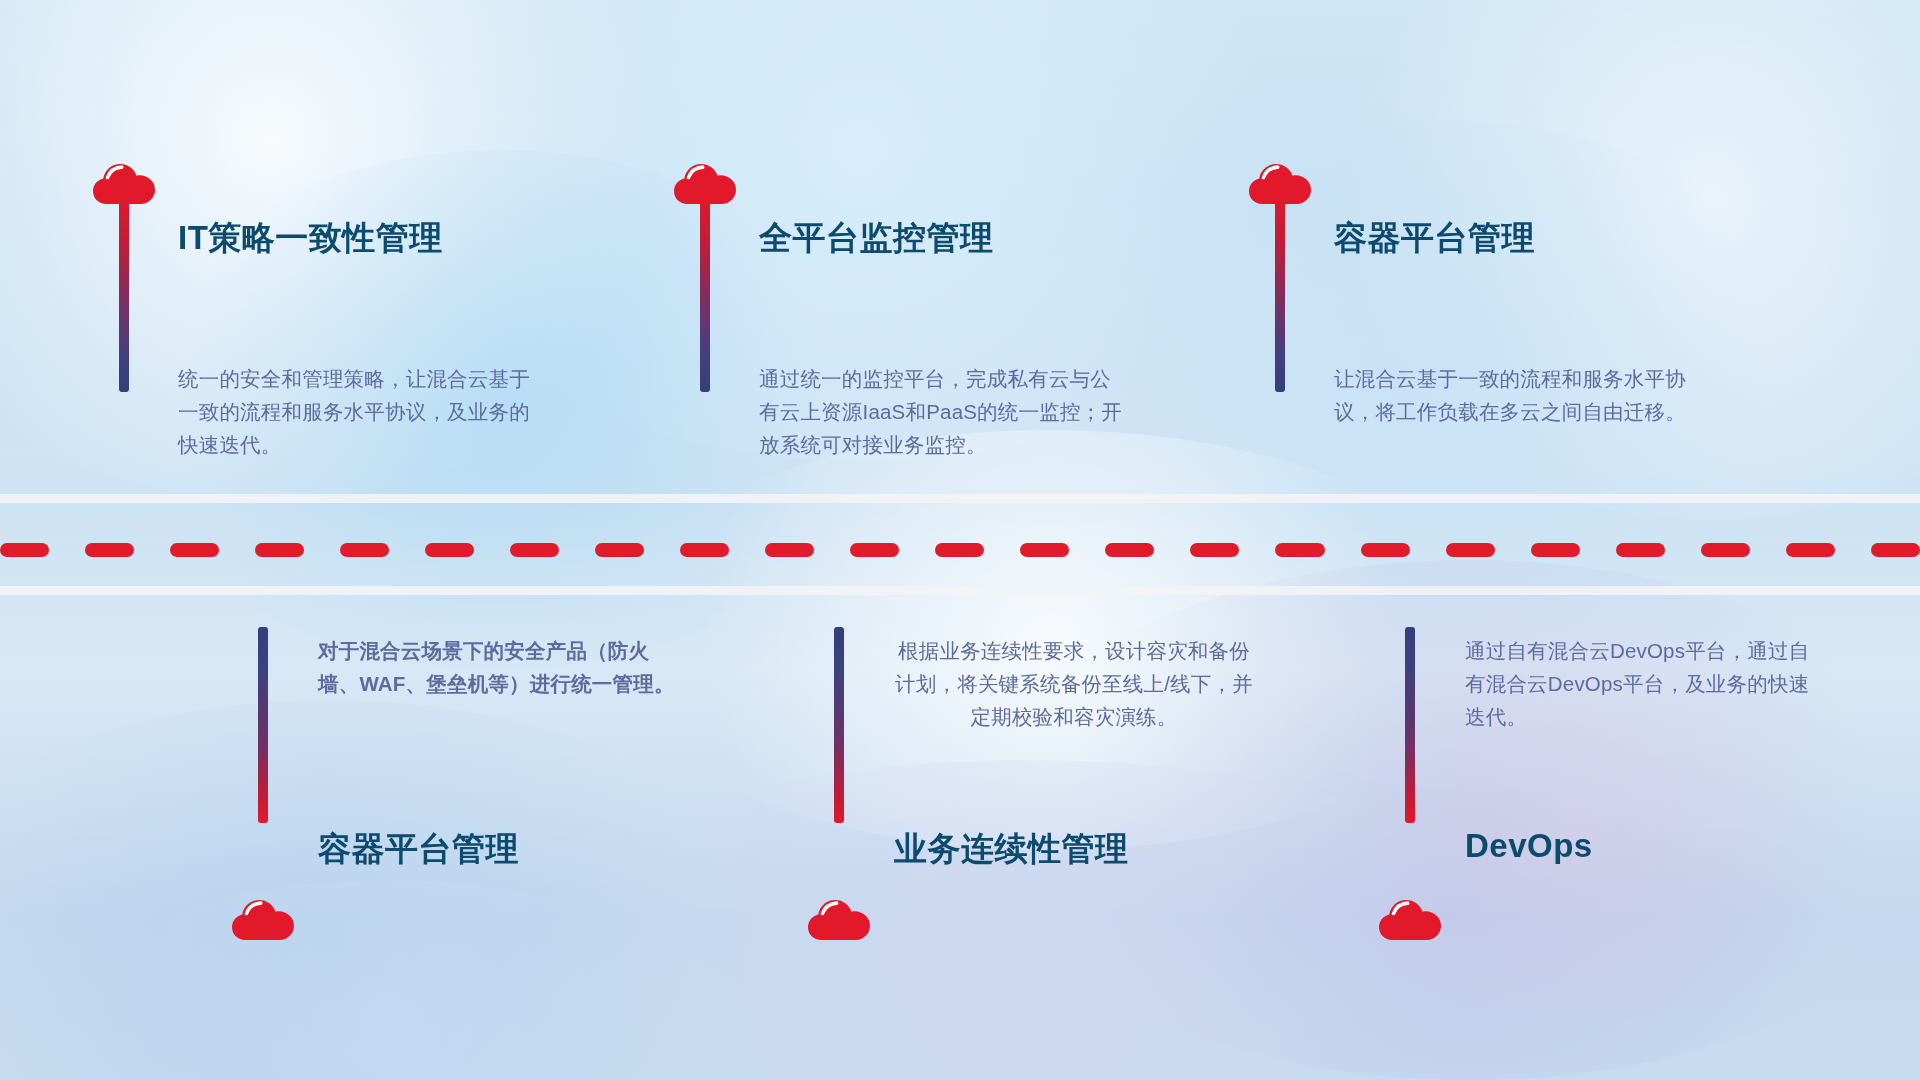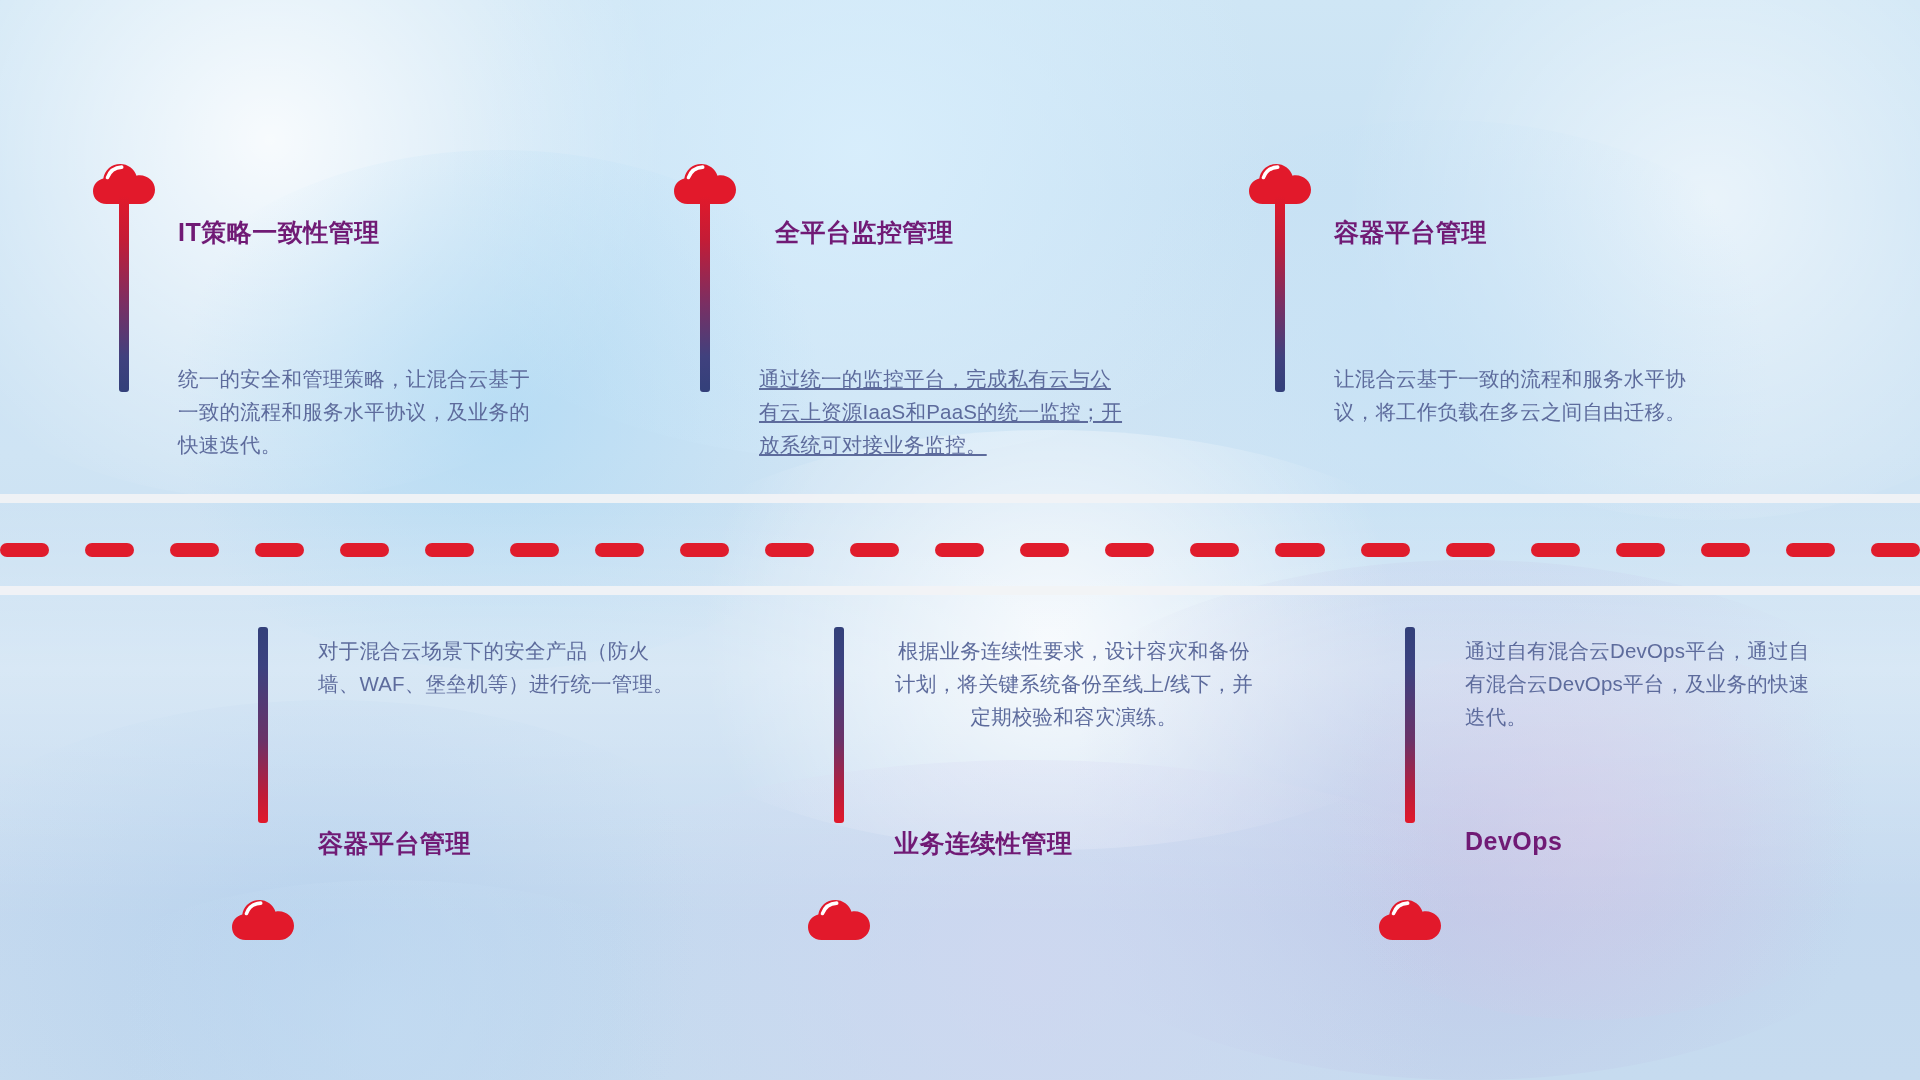--- a/index.html
+++ b/index.html
@@ -56,21 +56,21 @@
   .col{position:absolute;}
 
   .stem{position:absolute;width:10px;border-radius:3px;}
   .stem-top{background:linear-gradient(180deg,#e2192b 0%,#c41c36 22%,#7a2f63 55%,#40417e 82%,#33407a 100%);}
   .stem-bottom{background:linear-gradient(180deg,#33407a 0%,#3b4280 20%,#6b3268 58%,#c01c38 86%,#e2192b 100%);}
 
   .cloud{position:absolute;width:64px;height:46px;}
 
   .heading{
     position:absolute;
-    font-size:25px;font-weight:700;color:#701a75;
+    font-size:33px;font-weight:700;color:#0c4a6e;
     letter-spacing:.5px;white-space:nowrap;
   }
   .body-text{
     position:absolute;
     font-size:20.5px;line-height:33px;color:#5d6b9c;
     width:370px;letter-spacing:.2px;
   }
   .body-text.narrow{width:360px;}
 </style>
 </head>
@@ -101,22 +101,22 @@
     <div class="heading" style="left:178px;top:216px;">IT策略一致性管理</div>
     <div class="body-text" style="left:178px;top:362px;">统一的安全和管理策略，让混合云基于一致的流程和服务水平协议，及业务的快速迭代。</div>
   </div>
 
   <div class="col">
     <svg class="cloud" style="left:673px;top:160px;" viewBox="0 0 64 46">
       <path d="M14.5 44C6.5 44 1 38.3 1 31.2c0-6.2 4.3-11.4 10.3-12.7C12.6 10.1 19.7 4 28.2 4c7.6 0 14.1 4.9 16.3 11.7 1-.3 2.1-.4 3.2-.4 8.3 0 15.3 6.4 15.3 14.4C63 37.6 56.6 44 48.6 44z" fill="#e2192b"></path>
       <path d="M15.5 17.5c2.2-6 7.6-10 14.2-10.4" stroke="#ffffff" stroke-width="3.6" stroke-linecap="round" fill="none"></path>
     </svg>
     <div class="stem stem-top" style="left:700px;top:196px;height:196px;"></div>
-    <div class="heading" style="left:759px;top:216px;margin-left:16px;">全平台监控管理</div>
-    <div class="body-text" style="left:759px;top:362px;text-decoration:underline;">通过统一的监控平台，完成私有云与公有云上资源IaaS和PaaS的统一监控；开放系统可对接业务监控。</div>
+    <div class="heading" style="left:759px;top:216px;">全平台监控管理</div>
+    <div class="body-text" style="left:759px;top:362px;">通过统一的监控平台，完成私有云与公有云上资源IaaS和PaaS的统一监控；开放系统可对接业务监控。</div>
   </div>
 
   <div class="col">
     <svg class="cloud" style="left:1248px;top:160px;" viewBox="0 0 64 46">
       <path d="M14.5 44C6.5 44 1 38.3 1 31.2c0-6.2 4.3-11.4 10.3-12.7C12.6 10.1 19.7 4 28.2 4c7.6 0 14.1 4.9 16.3 11.7 1-.3 2.1-.4 3.2-.4 8.3 0 15.3 6.4 15.3 14.4C63 37.6 56.6 44 48.6 44z" fill="#e2192b"></path>
       <path d="M15.5 17.5c2.2-6 7.6-10 14.2-10.4" stroke="#ffffff" stroke-width="3.6" stroke-linecap="round" fill="none"></path>
     </svg>
     <div class="stem stem-top" style="left:1275px;top:196px;height:196px;"></div>
     <div class="heading" style="left:1334px;top:216px;">容器平台管理</div>
     <div class="body-text" style="left:1334px;top:362px;">让混合云基于一致的流程和服务水平协议，将工作负载在多云之间自由迁移。</div>
@@ -149,21 +149,21 @@
       <div class="dash" style="width: 49.0435px; background: rgb(224, 28, 44); margin-right: 0px;"></div>
     </div>
   <div class="rail rail-bottom"></div>
 
   <div class="col">
     <div class="stem stem-bottom" style="left:258px;top:627px;height:196px;"></div>
     <svg class="cloud" style="left:231px;top:896px;" viewBox="0 0 64 46">
       <path d="M14.5 44C6.5 44 1 38.3 1 31.2c0-6.2 4.3-11.4 10.3-12.7C12.6 10.1 19.7 4 28.2 4c7.6 0 14.1 4.9 16.3 11.7 1-.3 2.1-.4 3.2-.4 8.3 0 15.3 6.4 15.3 14.4C63 37.6 56.6 44 48.6 44z" fill="#e2192b"></path>
       <path d="M15.5 17.5c2.2-6 7.6-10 14.2-10.4" stroke="#ffffff" stroke-width="3.6" stroke-linecap="round" fill="none"></path>
     </svg>
-    <div class="body-text narrow" style="left:318px;top:634px;">对于混合云场景下的安全产品（防火墙、WAF、堡垒机等）进行统一管理。</div>
+    <div class="body-text narrow" style="left:318px;top:634px;font-weight:bold;">对于混合云场景下的安全产品（防火墙、WAF、堡垒机等）进行统一管理。</div>
     <div class="heading" style="left:318px;top:827px;">容器平台管理</div>
   </div>
 
   <div class="col">
     <div class="stem stem-bottom" style="left:834px;top:627px;height:196px;"></div>
     <svg class="cloud" style="left:807px;top:896px;" viewBox="0 0 64 46">
       <path d="M14.5 44C6.5 44 1 38.3 1 31.2c0-6.2 4.3-11.4 10.3-12.7C12.6 10.1 19.7 4 28.2 4c7.6 0 14.1 4.9 16.3 11.7 1-.3 2.1-.4 3.2-.4 8.3 0 15.3 6.4 15.3 14.4C63 37.6 56.6 44 48.6 44z" fill="#e2192b"></path>
       <path d="M15.5 17.5c2.2-6 7.6-10 14.2-10.4" stroke="#ffffff" stroke-width="3.6" stroke-linecap="round" fill="none"></path>
     </svg>
     <div class="body-text narrow" style="left:894px;top:634px;text-align:center;">根据业务连续性要求，设计容灾和备份计划，将关键系统备份至线上/线下，并定期校验和容灾演练。</div>

